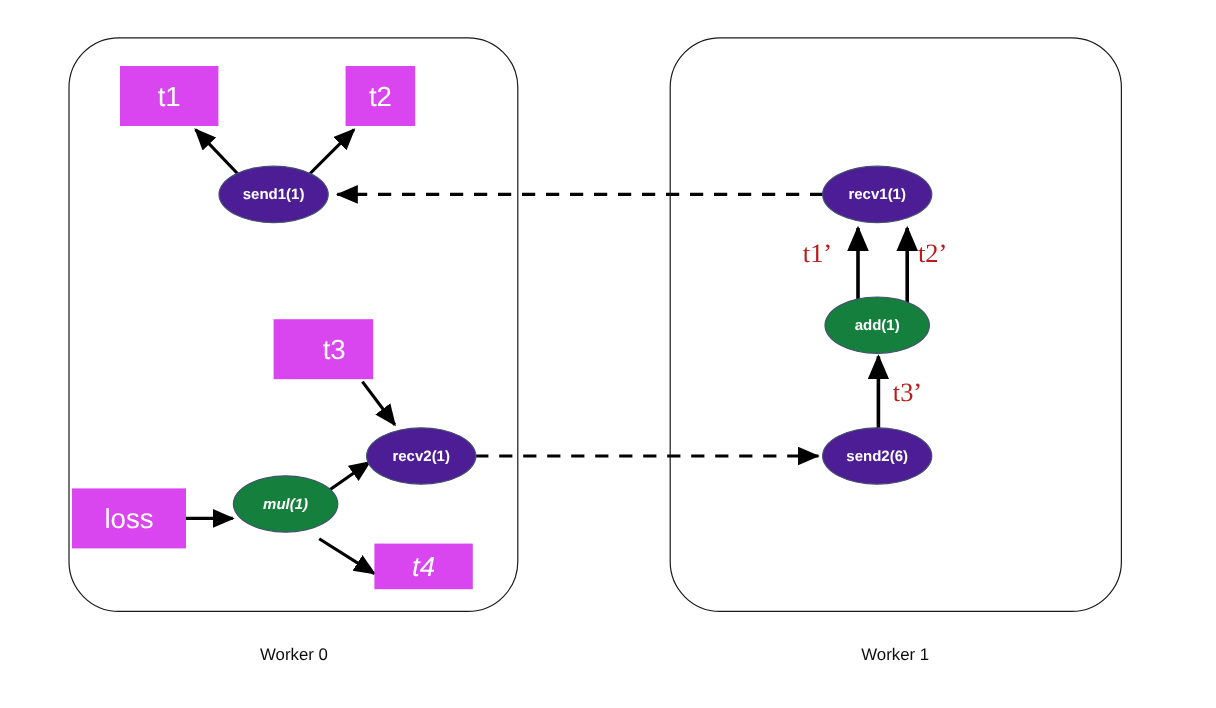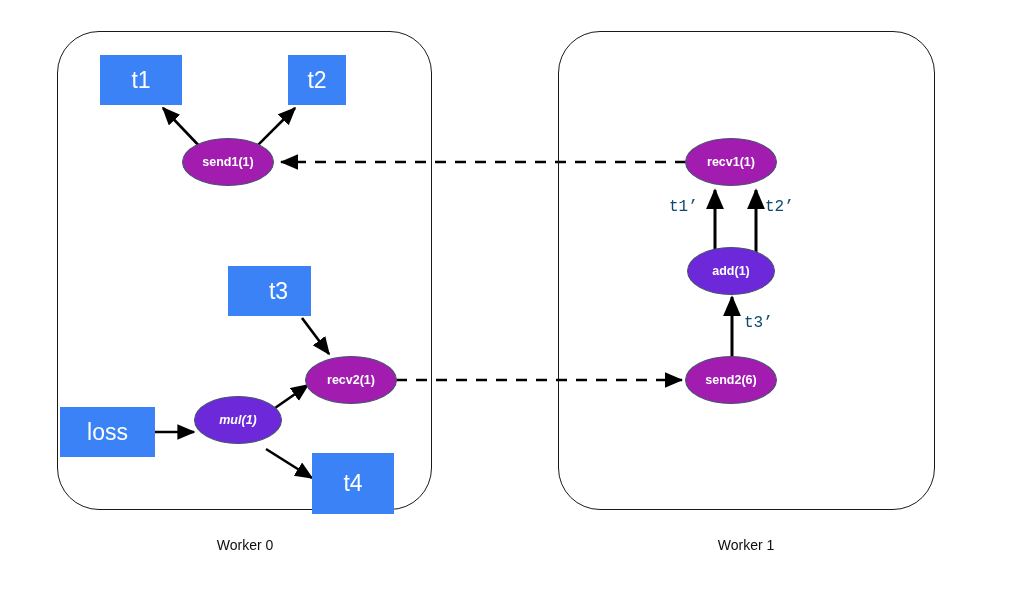--- a/index.html
+++ b/index.html
@@ -35,21 +35,21 @@
   .worker-caption {
     position: absolute;
     text-align: center;
     font-size: 14px;
     color: #0d0d0d;
     font-family: "Liberation Sans", sans-serif;
     white-space: nowrap;
   }
   .tensor-box {
     position: absolute;
-    background: #3b82f6;
+    background: #d946ef;
     color: #ffffff;
     display: flex;
     align-items: center;
     justify-content: center;
     font-size: 23px;
     font-family: "Liberation Sans", sans-serif;
     box-sizing: border-box;
   }
   .op-ellipse {
     position: absolute;
@@ -58,27 +58,27 @@
     display: flex;
     align-items: center;
     justify-content: center;
     color: #ffffff;
     font-size: 12.5px;
     font-weight: bold;
     font-family: "Liberation Sans", sans-serif;
     box-sizing: border-box;
     white-space: nowrap;
   }
-  .op-ellipse.comm { background: #a21caf; }
-  .op-ellipse.compute { background: #6d28d9; }
+  .op-ellipse.comm { background: #4c1d95; }
+  .op-ellipse.compute { background: #15803d; }
   .edge-label {
     position: absolute;
-    font-size: 16px;
-    color: #0c4a6e;
-    font-family: Liberation Mono, monospace;
+    font-size: 22px;
+    color: #b91c1c;
+    font-family: Liberation Serif, serif;
     white-space: nowrap;
   }
 </style>
 </head>
 <body>
 
 <div id="canvas">
 
   <svg id="edges" viewBox="0 0 1013 590" xmlns="http://www.w3.org/2000/svg">
     <defs>
@@ -137,21 +137,21 @@
   </div>
 
   <div class="tensor-box" style="left:60px; top:407px; width:95px; height:50px;">
     <span>loss</span>
   </div>
 
   <div class="op-ellipse compute" style="left:194px; top:396px; width:88px; height:48px;font-style:italic;">
     <span>mul(1)</span>
   </div>
 
-  <div class="tensor-box" style="left:312px; top:453px; width:82px; height:61px;">
+  <div class="tensor-box" style="left:312px; top:453px; width:82px; height:38px;font-style:italic;">
     <span>t4</span>
   </div>
 
   <div class="worker-panel" style="left:558px; top:31px; width:377px; height:479px;"></div>
   <div class="worker-caption" style="left:646px; top:537px; width:200px;">Worker 1</div>
 
   <div class="op-ellipse comm" style="left:685px; top:138px; width:92px; height:48px;">
     <span>recv1(1)</span>
   </div>
 

